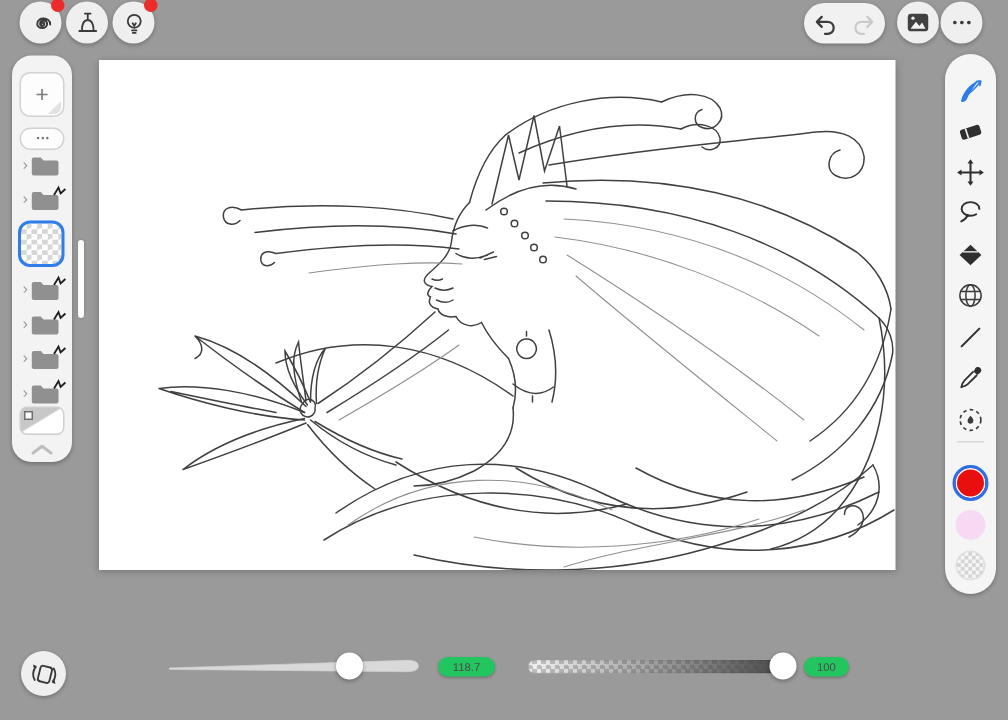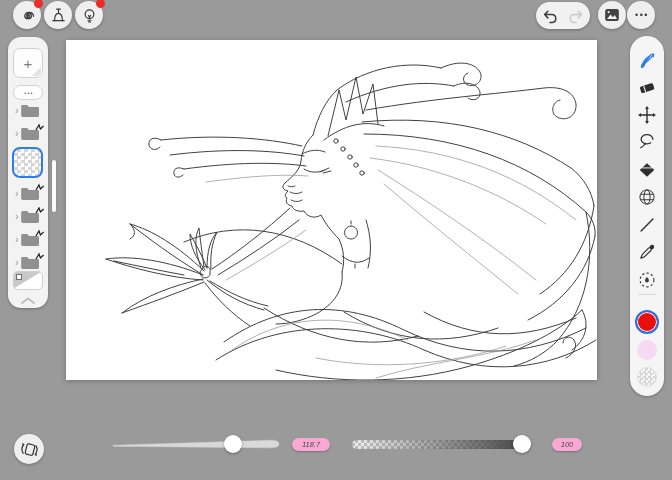--- a/index.html
+++ b/index.html
@@ -40,22 +40,22 @@
   .rail-divider{position:absolute;left:8px;width:18px;height:1px;background:#d8d8d8;}
   .swatch{position:absolute;border-radius:50%;}
   .swatch-primary{width:24px;height:24px;background:#e90f0f;border:2.5px solid #2c6fe8;
                   box-shadow:inset 0 0 0 1px #ffffff;}
   .swatch-secondary{width:20px;height:20px;background:#f7d9f3;}
   .swatch-transparent{width:20px;height:20px;border:1px solid #e0e0e0;
         background-image:conic-gradient(#d5d5d5 25%,#f5f5f5 0 50%,#d5d5d5 0 75%,#f5f5f5 0);
         background-size:5px 5px;}
   
   .thumb{width:18px;height:18px;border-radius:50%;background:#ffffff;box-shadow:0 1px 3px rgba(0,0,0,.35);}
-  .value-badge{background:#f9a8d4;border-radius:6.5px;display:flex;align-items:center;justify-content:center;
-               font-size:7.5px;color:#4a4a4a;box-shadow:0 1px 2px rgba(0,0,0,.25);font-style:italic;}
+  .value-badge{background:#22c55e;border-radius:6.5px;display:flex;align-items:center;justify-content:center;
+               font-size:7.5px;color:#4a4a4a;box-shadow:0 1px 2px rgba(0,0,0,.25);}
   .opacity-track{border-radius:4.5px;
      background-image:linear-gradient(to right,rgba(140,140,140,0) 4%,rgba(74,74,74,.95) 90%),
                       conic-gradient(#bdbdbd 25%,#ececec 0 50%,#bdbdbd 0 75%,#ececec 0);
      background-size:100% 100%,6px 6px;box-shadow:inset 0 0 1px rgba(0,0,0,.4);}
 </style>
 </head>
 <body>
 
 <div class="stage">
 
@@ -359,17 +359,17 @@
       <path d="M2 9.3 L160 4.2 Q168 4.1 168 8 Q168 11.9 160 11.8 L2 10.3 Z" fill="#d9d9d9" stroke="#cfcfcf" stroke-width="0.5" stroke-linejoin="round"></path>
     </svg>
   </div>
   <div class="abs thumb" style="left:224px;top:435px;"></div>
   <div class="abs value-badge" style="left:292px;top:438px;width:38px;height:13px;">
     <span>118.7</span>
   </div>
 
   <div class="abs opacity-track" style="left:352px;top:440px;width:178px;height:9px;"></div>
   <div class="abs thumb" style="left:513px;top:435px;"></div>
-  <div class="abs value-badge" style="left:552px;top:438px;width:30px;height:13px;">
+  <div class="abs value-badge" style="left:536px;top:438px;width:30px;height:13px;">
     <span>100</span>
   </div>
 
 </div>
 
 </body></html>

